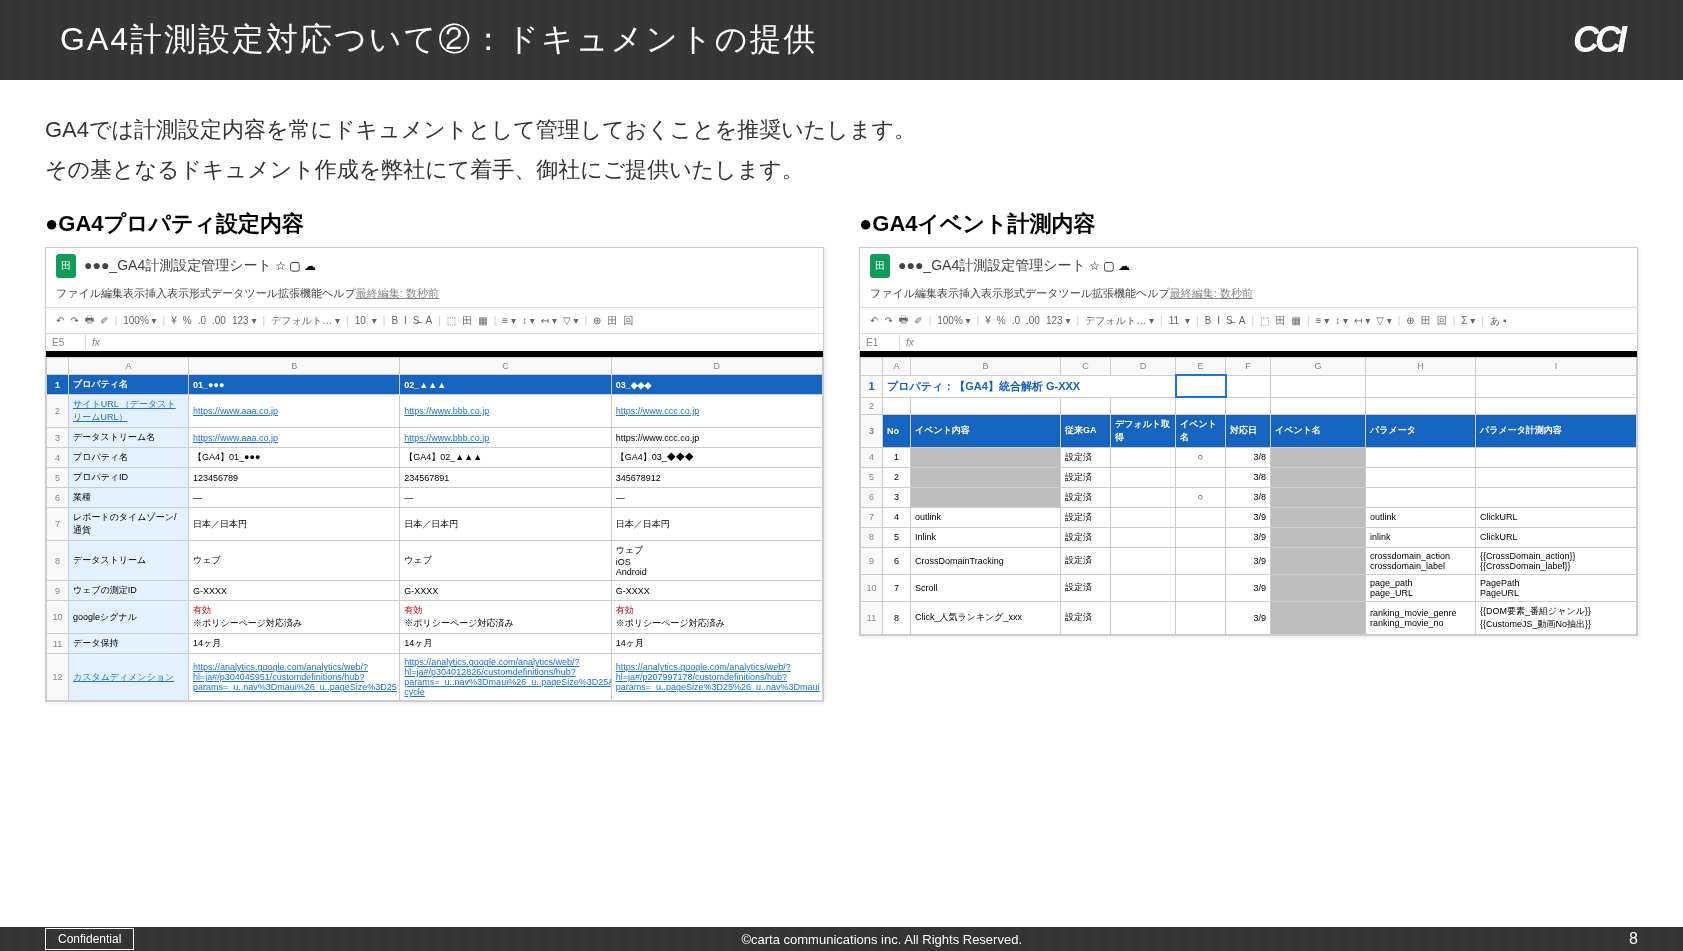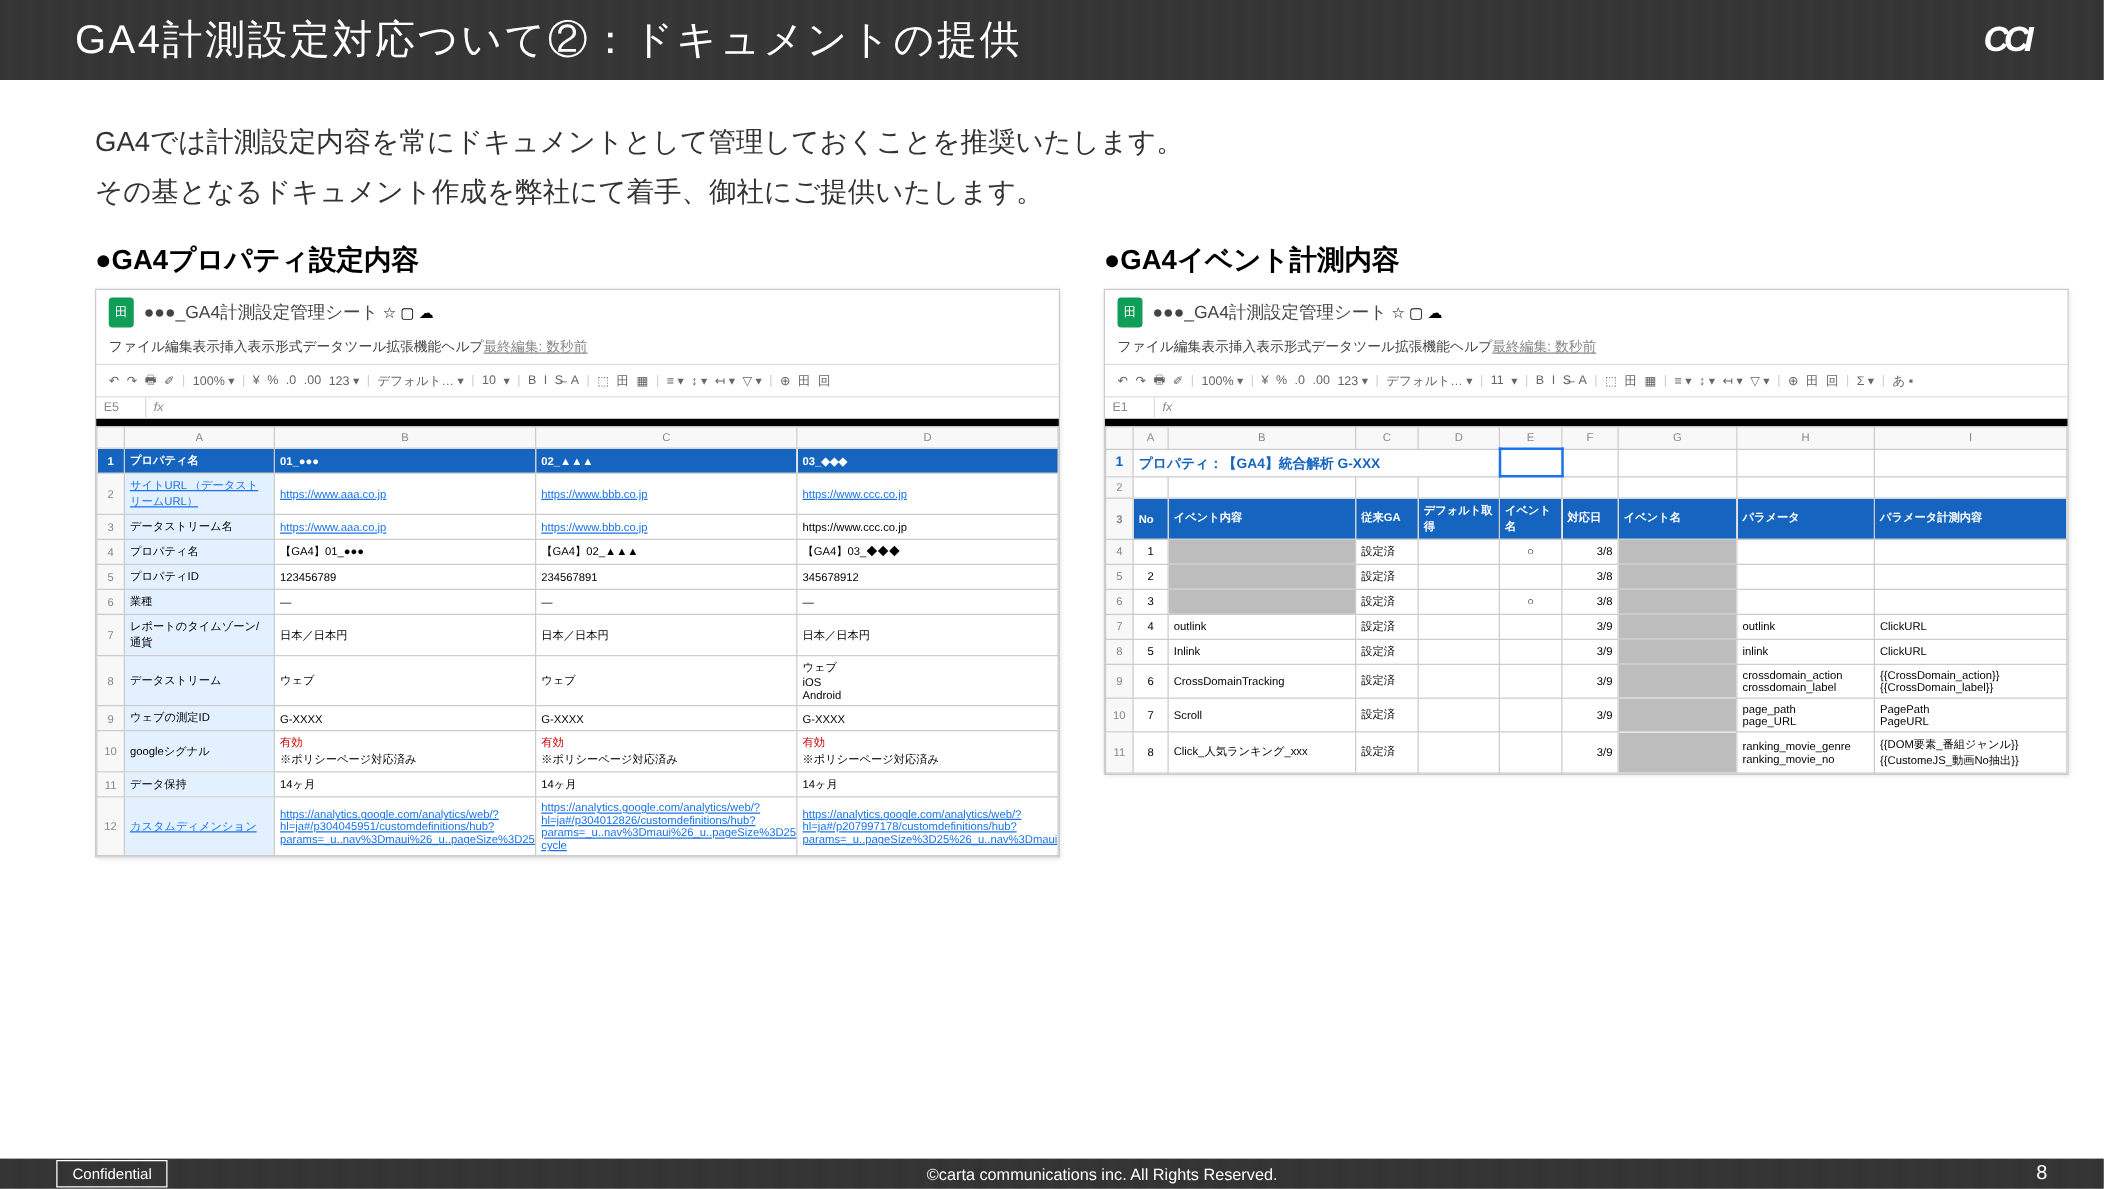--- a/index.html
+++ b/index.html
@@ -1,20 +1,20 @@
 <!DOCTYPE html>
 <html><head>
 <meta charset="utf-8">
 <style>
 * { box-sizing: border-box; margin: 0; padding: 0; }
 body { font-family: "Meiryo", "Hiragino Sans", sans-serif; width: 1683px; height: 951px; background: #fff; position: relative; }
-.header { height: 64px; background: linear-gradient(rgba(50,50,50,0.85), rgba(50,50,50,0.85)), repeating-linear-gradient(90deg, #3a3a3a 0px, #5a5a5a 8px, #3a3a3a 16px); display: flex; align-items: center; justify-content: space-between; padding: 0 60px; }
+.header { height: 80px; background: linear-gradient(rgba(50,50,50,0.85), rgba(50,50,50,0.85)), repeating-linear-gradient(90deg, #3a3a3a 0px, #5a5a5a 8px, #3a3a3a 16px); display: flex; align-items: center; justify-content: space-between; padding: 0 60px; }
 .header-title { color: #fff; font-size: 32px; font-weight: 300; letter-spacing: 2px; }
-.logo { color: #fff; font-size: 28px; font-weight: bold; letter-spacing: -4px; font-style: italic; }
-.content { padding: 30px 28px; margin-left: 48px; }
+.logo { color: #fff; font-size: 36px; font-weight: bold; letter-spacing: -4px; font-style: italic; }
+.content { padding: 30px 45px; }
 .desc { font-size: 22px; line-height: 1.8; color: #333; margin-bottom: 20px; }
 .sheets { display: flex; gap: 35px; justify-content: flex-end; }
 .sheet-block { flex: 1; }
 .sheet-title { font-size: 22px; font-weight: bold; margin-bottom: 8px; }
 .sheet-frame { border: 1px solid #ccc; background: #fff; box-shadow: 1px 1px 4px rgba(0,0,0,0.1); }
 .sheet-head { padding: 6px 10px; font-size: 12px; display: flex; align-items: center; gap: 8px; }
 .sheet-icon { width: 20px; height: 24px; background: #0f9d58; border-radius: 3px; display: flex; align-items: center; justify-content: center; color: #fff; font-size: 10px; }
 .doc-title { font-size: 14px; color: #444; }
 .sheet-menu { padding: 2px 10px 6px; font-size: 11px; color: #444; display: flex; border-bottom: 1px solid #ddd; }
 .last-edit { color: #888; text-decoration: underline; }

